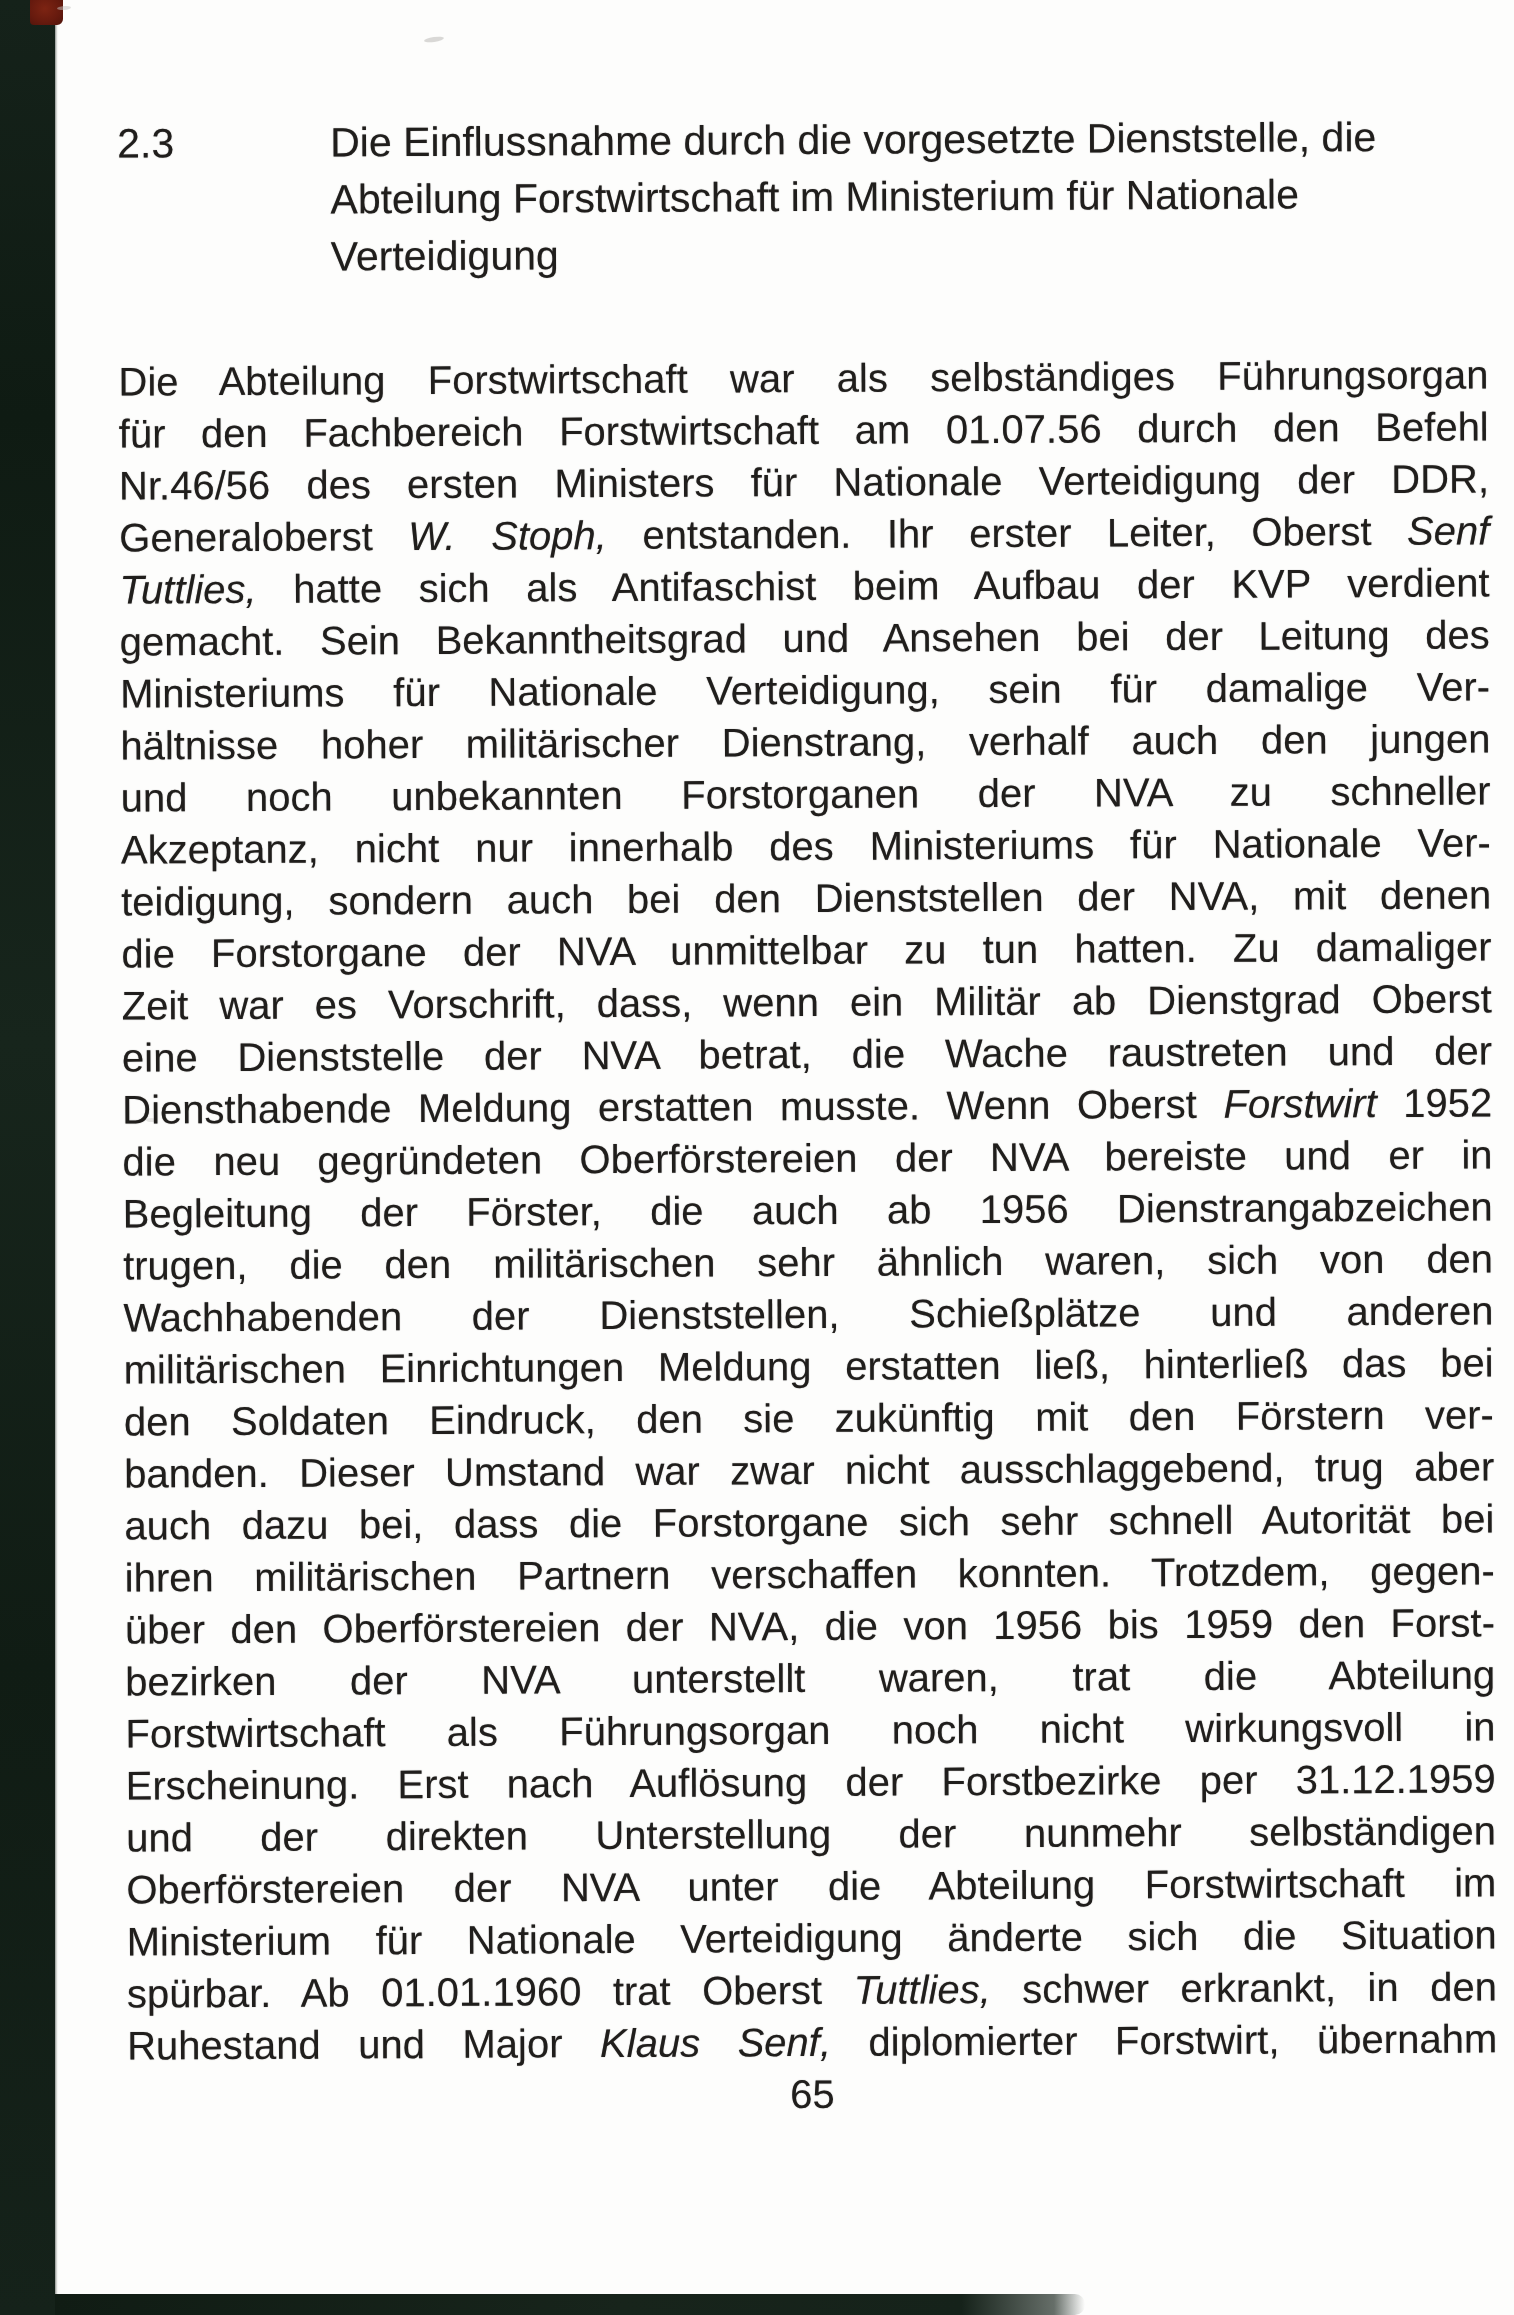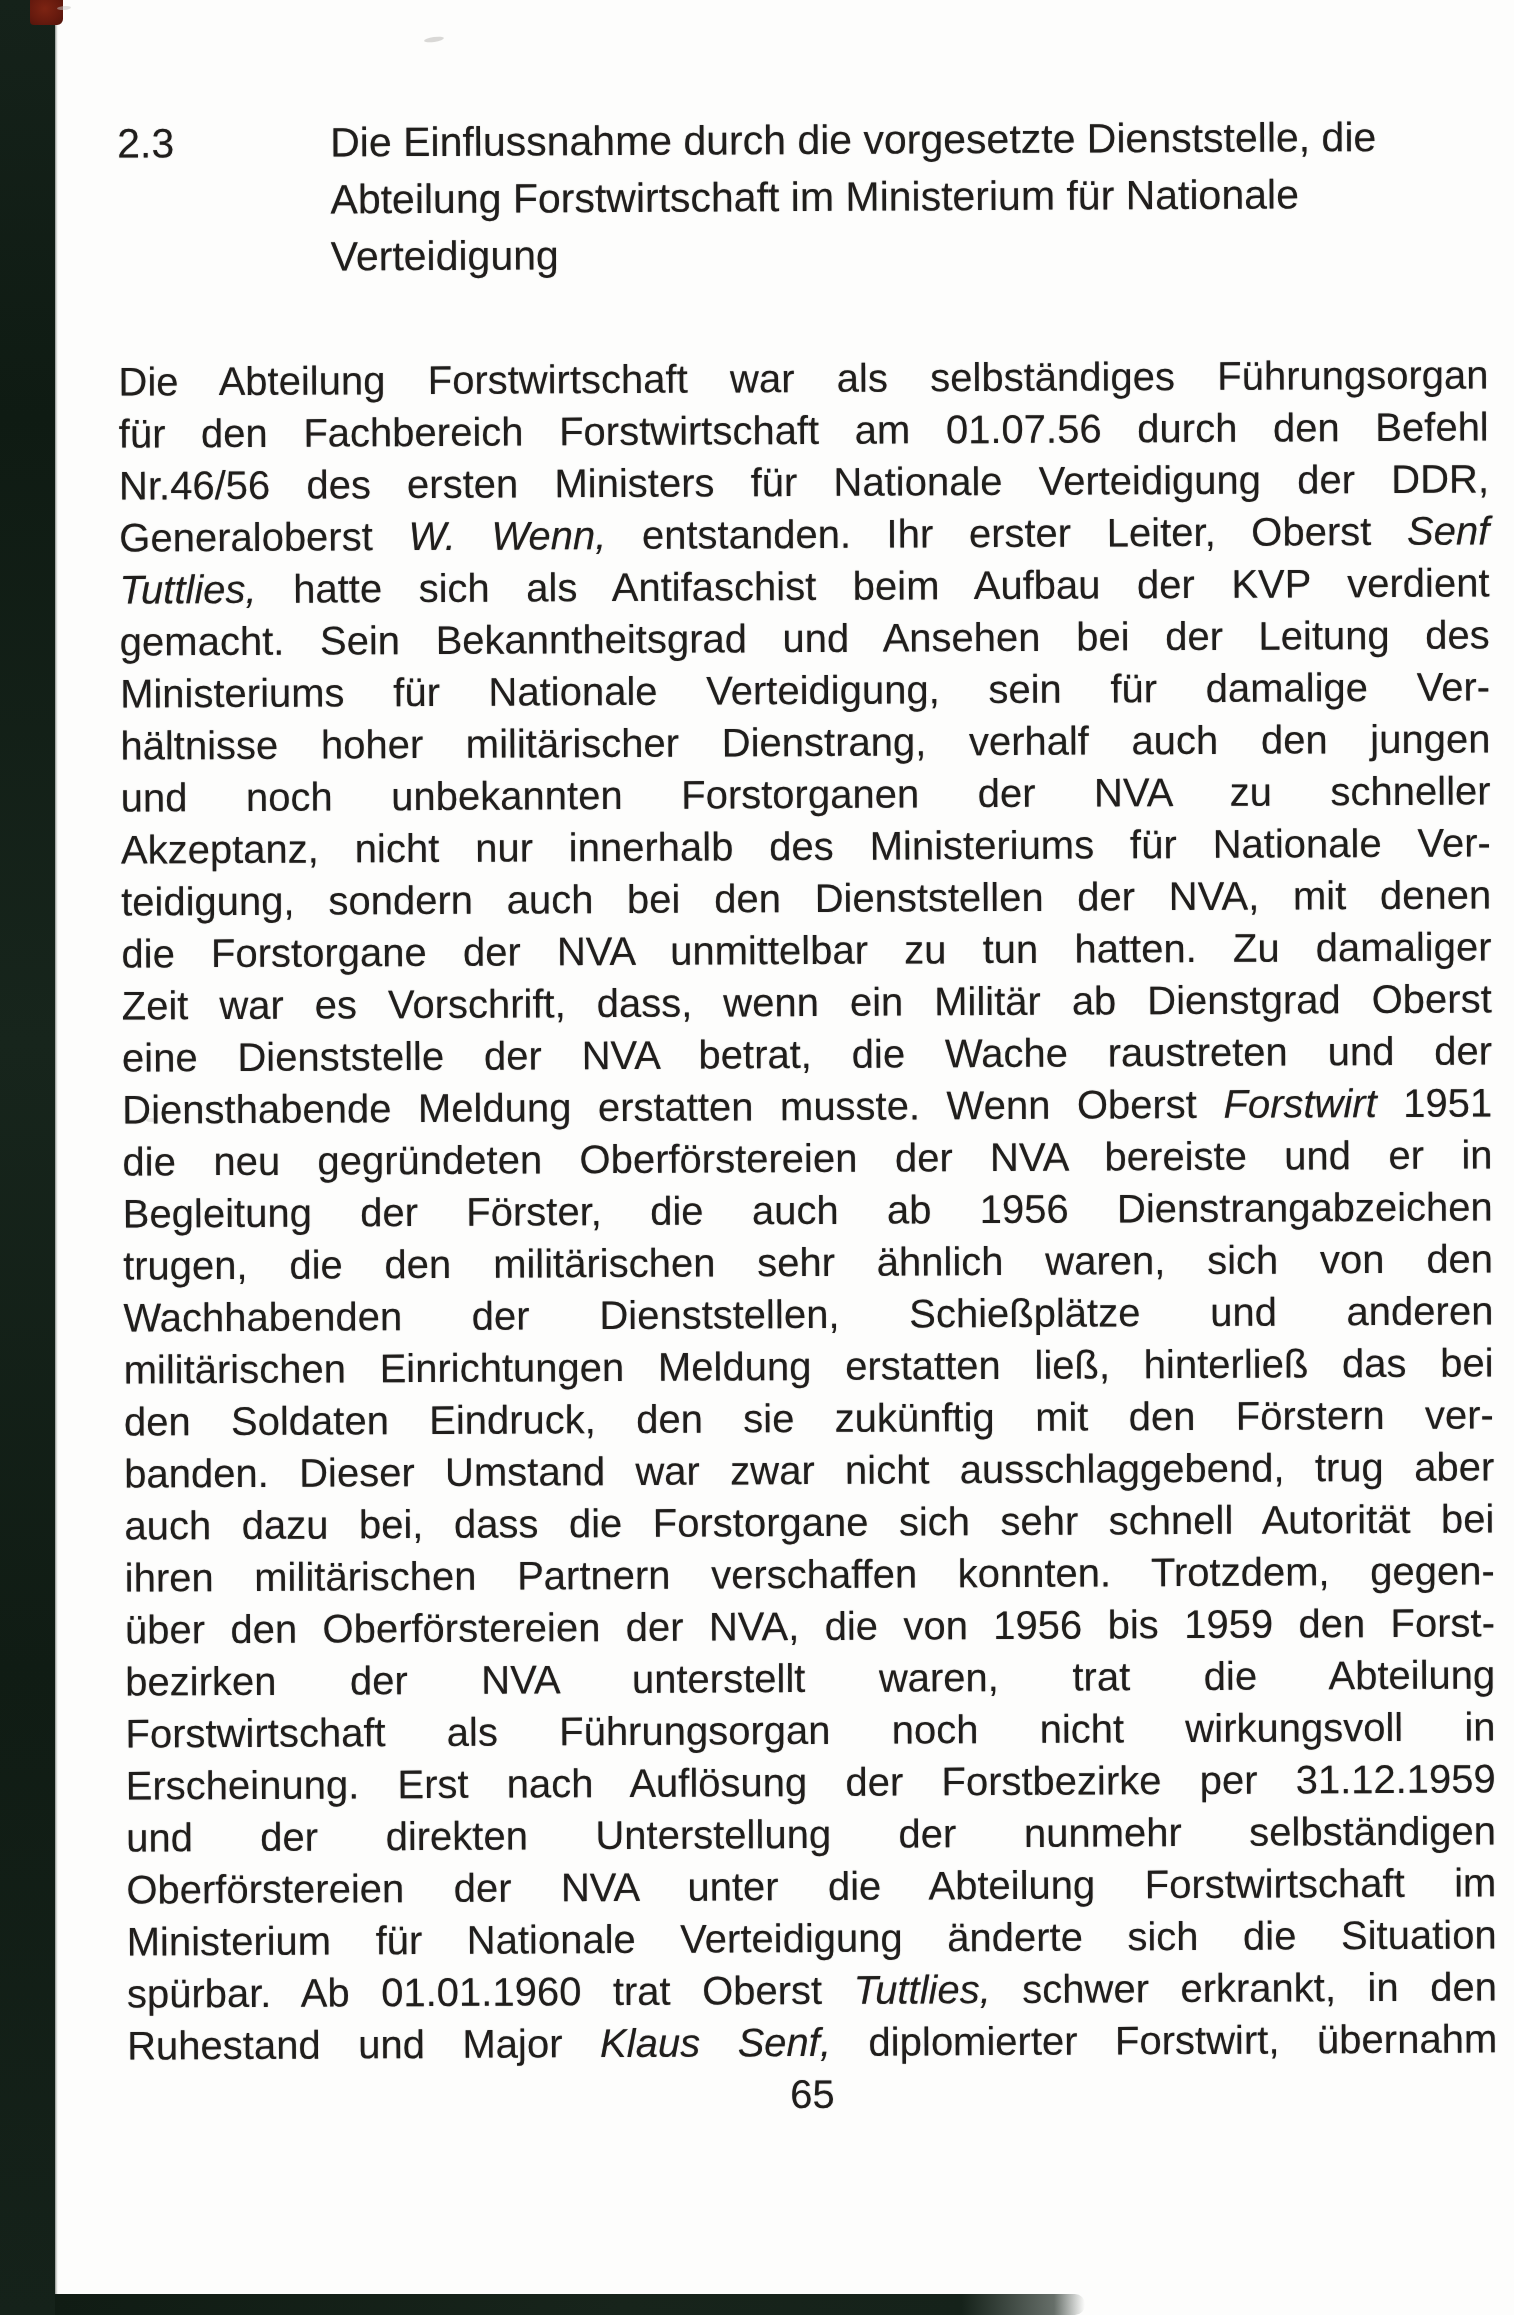--- a/index.html
+++ b/index.html
@@ -91,32 +91,32 @@
           <div class="heading-line"><span>Die Einflussnahme durch die vorgesetzte Dienststelle, die</span></div>
           <div class="heading-line"><span>Abteilung Forstwirtschaft im Ministerium für Nationale</span></div>
           <div class="heading-line"><span>Verteidigung</span></div>
         </div>
     </div>
 
     <div class="body">
         <div class="body-line"><span>Die Abteilung Forstwirtschaft war als selbständiges Führungsorgan</span></div>
         <div class="body-line"><span>für den Fachbereich Forstwirtschaft am 01.07.56 durch den Befehl</span></div>
         <div class="body-line"><span>Nr.46/56 des ersten Ministers für Nationale Verteidigung der DDR,</span></div>
-        <div class="body-line"><span>Generaloberst </span><i>W. Wenn,</i><span> entstanden. Ihr erster Leiter, Oberst </span><i>Senf</i></div>
+        <div class="body-line"><span>Generaloberst </span><i>W. Stoph,</i><span> entstanden. Ihr erster Leiter, Oberst </span><i>Senf</i></div>
         <div class="body-line"><i>Tuttlies,</i><span> hatte sich als Antifaschist beim Aufbau der KVP verdient</span></div>
         <div class="body-line"><span>gemacht. Sein Bekanntheitsgrad und Ansehen bei der Leitung des</span></div>
         <div class="body-line"><span>Ministeriums für Nationale Verteidigung, sein für damalige Ver-</span></div>
         <div class="body-line"><span>hältnisse hoher militärischer Dienstrang, verhalf auch den jungen</span></div>
         <div class="body-line"><span>und noch unbekannten Forstorganen der NVA zu schneller</span></div>
         <div class="body-line"><span>Akzeptanz, nicht nur innerhalb des Ministeriums für Nationale Ver-</span></div>
         <div class="body-line"><span>teidigung, sondern auch bei den Dienststellen der NVA, mit denen</span></div>
         <div class="body-line"><span>die Forstorgane der NVA unmittelbar zu tun hatten. Zu damaliger</span></div>
         <div class="body-line"><span>Zeit war es Vorschrift, dass, wenn ein Militär ab Dienstgrad Oberst</span></div>
         <div class="body-line"><span>eine Dienststelle der NVA betrat, die Wache raustreten und der</span></div>
-        <div class="body-line"><span>Diensthabende Meldung erstatten musste. Wenn Oberst </span><i>Forstwirt</i><span> 1951</span></div>
+        <div class="body-line"><span>Diensthabende Meldung erstatten musste. Wenn Oberst </span><i>Forstwirt</i><span> 1952</span></div>
         <div class="body-line"><span>die neu gegründeten Oberförstereien der NVA bereiste und er in</span></div>
         <div class="body-line"><span>Begleitung der Förster, die auch ab 1956 Dienstrangabzeichen</span></div>
         <div class="body-line"><span>trugen, die den militärischen sehr ähnlich waren, sich von den</span></div>
         <div class="body-line"><span>Wachhabenden der Dienststellen, Schießplätze und anderen</span></div>
         <div class="body-line"><span>militärischen Einrichtungen Meldung erstatten ließ, hinterließ das bei</span></div>
         <div class="body-line"><span>den Soldaten Eindruck, den sie zukünftig mit den Förstern ver-</span></div>
         <div class="body-line"><span>banden. Dieser Umstand war zwar nicht ausschlaggebend, trug aber</span></div>
         <div class="body-line"><span>auch dazu bei, dass die Forstorgane sich sehr schnell Autorität bei</span></div>
         <div class="body-line"><span>ihren militärischen Partnern verschaffen konnten. Trotzdem, gegen-</span></div>
         <div class="body-line"><span>über den Oberförstereien der NVA, die von 1956 bis 1959 den Forst-</span></div>

